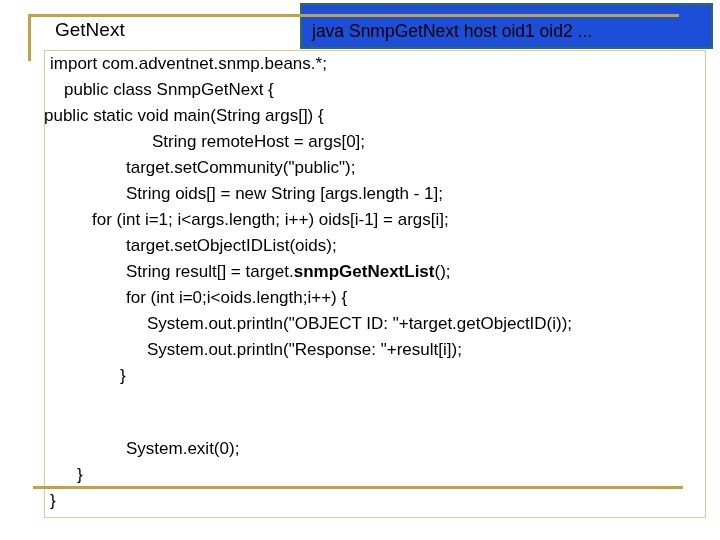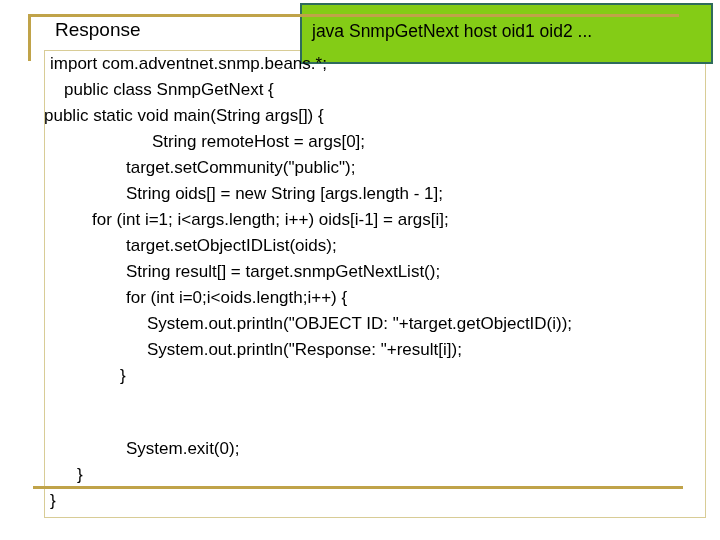--- a/index.html
+++ b/index.html
@@ -17,52 +17,52 @@
 
   #slide-title {
     position: absolute; left: 55px; top: 19px;
     font-size: 19px; color: #000; z-index: 3; white-space: nowrap;
   }
 
   #command-box {
     position: absolute; left: 300px; top: 3px;
     width: 399px; height: 37px;
     border: 2px solid #2f6b5c;
-    background: #84cc16;
+    background: #1d4ed8;
     z-index: 2;
     display: flex; align-items: flex-end;
-    padding-left: 10px; padding-bottom: 20px;
+    padding-left: 10px; padding-bottom: 5px;
   }
   #command-text { font-size: 17.5px; color: #000; white-space: nowrap; }
 
   #code-box {
     position: absolute; left: 44px; top: 50px;
     width: 660px; height: 466px;
     border: 1px solid #d8cc96;
     background: transparent;
     z-index: 1;
   }
   #code-container {
     position: absolute; left: 44px; top: 51px;
     width: 702px; z-index: 6;
   }
   .code-line {
     font-size: 17px; line-height: 26px;
     color: #000; white-space: pre;
   }
-  .code-line .b { font-weight: normal; }
+  .code-line .b { font-weight: bold; }
 </style>
 </head>
 <body>
 
 <div id="accent-top" class="accent"></div>
 <div id="accent-vertical" class="accent"></div>
 <div id="accent-bottom" class="accent"></div>
 
-<div id="slide-title">Response</div>
+<div id="slide-title">GetNext</div>
 
 <div id="command-box">
   <span id="command-text">java SnmpGetNext host oid1 oid2 ...</span>
 </div>
 
 <div id="code-box"></div>
 <div id="code-container">
     <div class="code-line" style="padding-left: 6px;"><span>import com.adventnet.snmp.beans.*;</span></div>
     <div class="code-line" style="padding-left: 20px;"><span>public class SnmpGetNext {</span></div>
     <div class="code-line" style=""><span>public static void main(String args[]) {</span></div>

